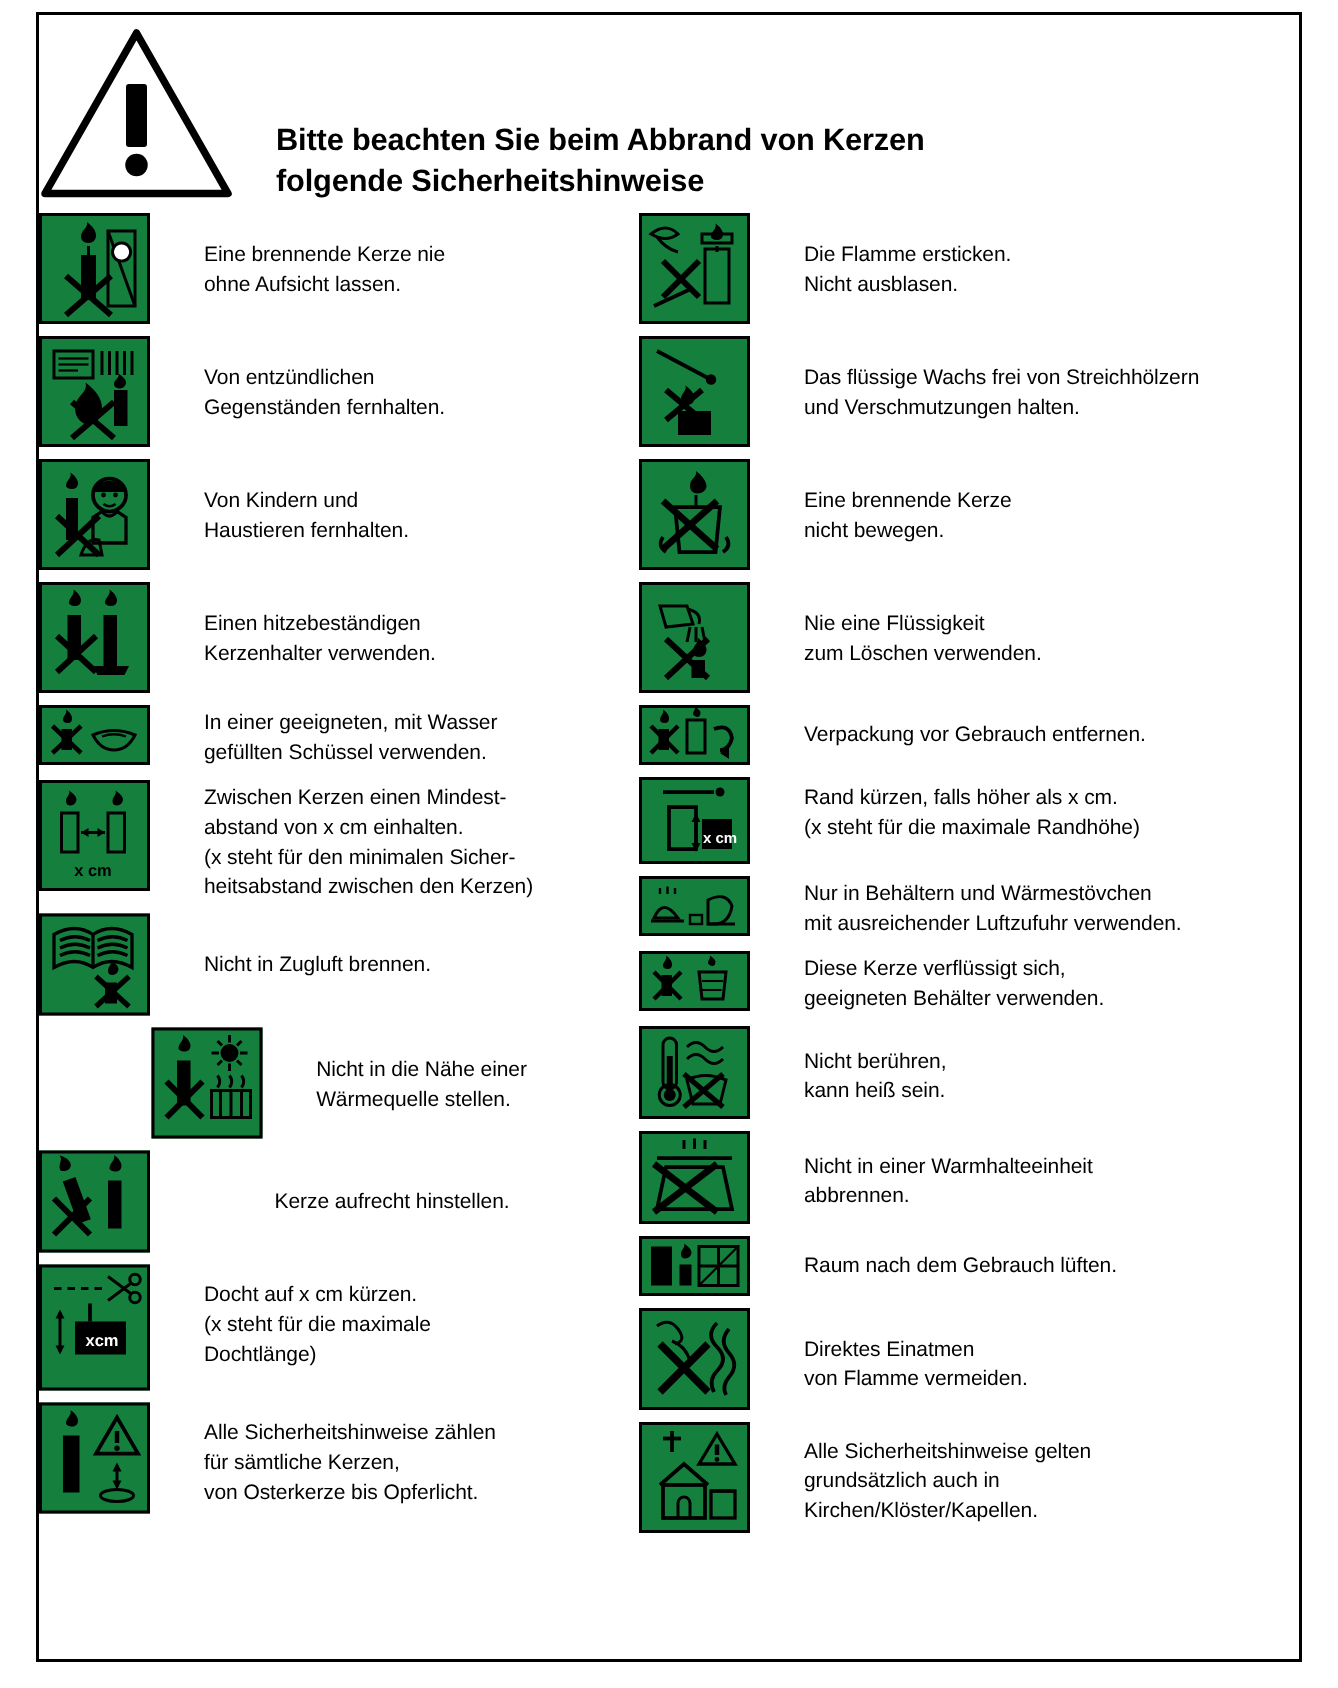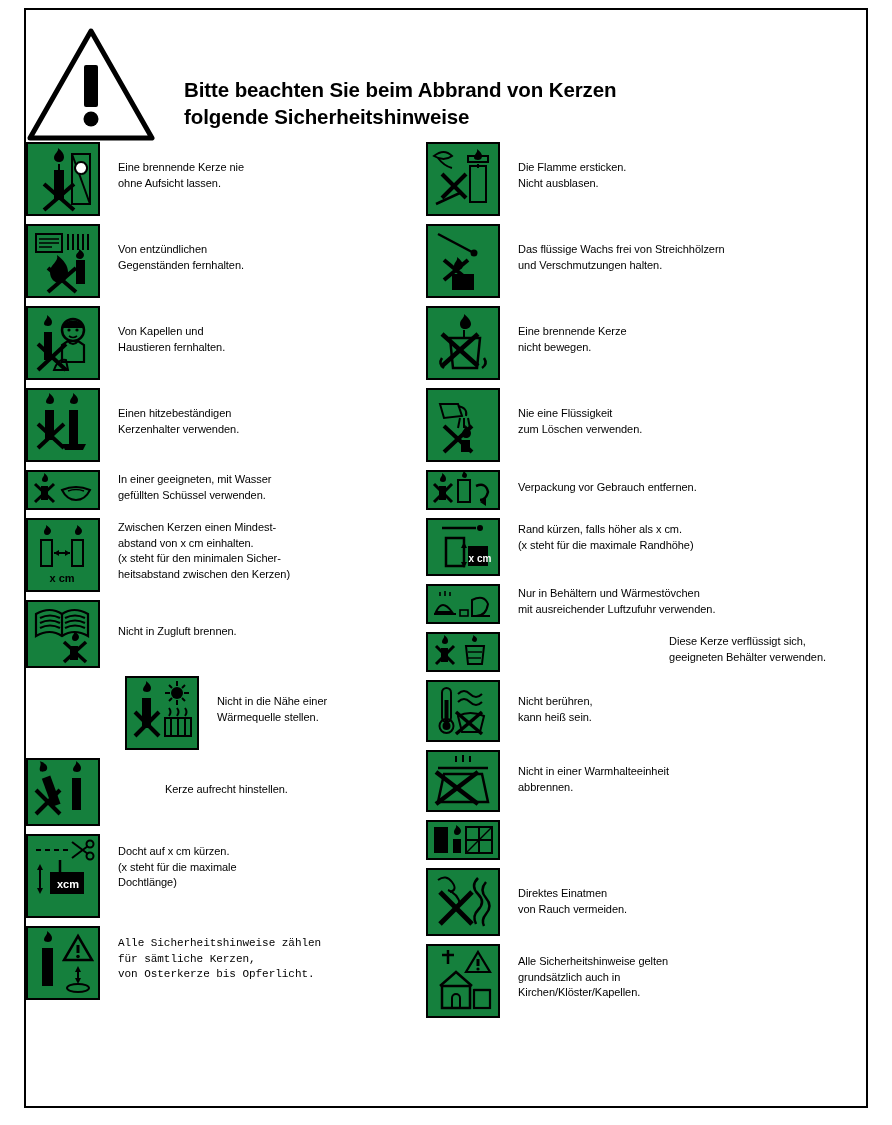--- a/index.html
+++ b/index.html
@@ -27,25 +27,25 @@
     width: 844px;
     height: 1100px;
     border: 2px solid #000;
     box-sizing: border-box;
     background: #fff;
   }
   
   .header {
     position: absolute;
     left: 26px;
-    top: 24px;
+    top: 14px;
     width: 700px;
     height: 120px;
     display: flex;
-    align-items: center;
+    align-items: flex-end;
   }
   .warn-tri {
     width: 130px;
     height: 118px;
     flex: 0 0 130px;
     position: relative;
   }
   .warn-tri svg { display: block; }
   .header-text {
     margin-left: 28px;
@@ -77,24 +77,24 @@
   .icon-box {
     border: 2px solid #000;
     box-sizing: border-box;
     background: #15803d;
     flex: 0 0 auto;
     position: relative;
     overflow: hidden;
   }
   .icon-box svg { display: block; }
   .row-text {
-    font-size: 11px;
+    font-size: 14px;
     line-height: 1.42;
     letter-spacing: -0.05px;
-    padding-left: 18px;
+    padding-left: 36px;
     white-space: pre-line;
   }
 </style>
 </head>
 <body>
 
 <div class="sheet">
   <div class="frame"></div>
 
   <div class="header">
@@ -166,21 +166,21 @@
             <path d="M34 20c2-10 20-10 22 0" fill="#000"></path>
             <circle cx="41" cy="22" r="1.6" fill="#000"></circle>
             <circle cx="49" cy="22" r="1.6" fill="#000"></circle>
             <path d="M41 28 q4 3 8 0" fill="none" stroke="#000" stroke-width="1.6"></path>
             <path d="M40 33 q5 6 10 0 l6 4 v17 h-22 v-17z" fill="none" stroke="#000" stroke-width="2.2"></path>
             <path d="M26 62 q4-12 12-10 l2 10z" fill="none" stroke="#000" stroke-width="2"></path>
             <line x1="10" y1="36" x2="38" y2="62" stroke="#000" stroke-width="4"></line>
             <line x1="38" y1="36" x2="10" y2="62" stroke="#000" stroke-width="4"></line>
           </svg>
         </div>
-        <div class="row-text" style="padding-top:18px;">Von Kapellen und
+        <div class="row-text" style="padding-top:18px;">Von Kindern und
 Haustieren fernhalten.</div>
       </div>
 
       <div class="row" style="margin-bottom:8px;">
         <div class="icon-box" style="width:74px;height:74px;">
           <svg viewBox="0 0 70 70" width="70" height="70">
             <path d="M18 12c0-4 4-5 3-9 3 2 5 5 5 7 0 3-2 4-4 4s-4-1-4-2z" fill="#000"></path>
             <rect x="17" y="20" width="9" height="30" fill="#000"></rect>
             <path d="M42 12c0-4 4-5 3-9 3 2 5 5 5 7 0 3-2 4-4 4s-4-1-4-2z" fill="#000"></path>
             <rect x="41" y="20" width="9" height="34" fill="#000"></rect>
@@ -332,21 +332,21 @@
             <rect x="48.5" y="17" width="3" height="8" fill="#000"></rect>
             <circle cx="50" cy="28.5" r="1.8" fill="#000"></circle>
             <g stroke="#000" stroke-width="2" fill="none">
               <line x1="50" y1="40" x2="50" y2="54"></line>
               <polygon points="50,38 47,44 53,44" fill="#000" stroke="none"></polygon>
               <polygon points="50,56 47,50 53,50" fill="#000" stroke="none"></polygon>
               <ellipse cx="50" cy="60" rx="11" ry="4"></ellipse>
             </g>
           </svg>
         </div>
-        <div class="row-text" style="padding-top:10px;font-family:Liberation Mono, monospace;">Alle Sicherheitshinweise zählen
+        <div class="row-text" style="padding-top:10px;">Alle Sicherheitshinweise zählen
 für sämtliche Kerzen,
 von Osterkerze bis Opferlicht.</div>
       </div>
 
     </div>
 
     <div class="col-right">
 
       <div class="row" style="margin-bottom:8px;">
         <div class="icon-box" style="width:74px;height:74px;">
@@ -464,21 +464,21 @@
             </g>
             <rect x="32" y="24" width="8" height="6" fill="none" stroke="#000" stroke-width="1.6"></rect>
             <path d="M44 14 q12-6 16 4 q-2 12 -12 12 h-4z" fill="none" stroke="#000" stroke-width="2"></path>
             <line x1="44" y1="30" x2="62" y2="30" stroke="#000" stroke-width="2"></line>
           </svg>
         </div>
         <div class="row-text" style="padding-top:2px;">Nur in Behältern und Wärmestövchen
 mit ausreichender Luftzufuhr verwenden.</div>
       </div>
 
-      <div class="row" style="margin-bottom:8px;justify-content:space-between;">
+      <div class="row" style="margin-bottom:8px;">
         <div class="icon-box" style="width:74px;height:40px;">
           <svg viewBox="0 0 70 36" width="70" height="36">
             <path d="M14 8c0-3 3-4 2-7 3 2 4 4 4 6 0 2-1 3-3 3s-3-1-3-2z" fill="#000"></path>
             <rect x="13" y="14" width="7" height="14" fill="#000"></rect>
             <line x1="8" y1="12" x2="26" y2="30" stroke="#000" stroke-width="3"></line>
             <line x1="26" y1="12" x2="8" y2="30" stroke="#000" stroke-width="3"></line>
             <path d="M44 6c0-2 2-3 1-5 2 1 4 3 4 4 0 2-1 3-2 3s-3-1-3-2z" fill="#000"></path>
             <path d="M38 12 h18 l-2 18 h-14z" fill="none" stroke="#000" stroke-width="2"></path>
             <line x1="40" y1="18" x2="54" y2="18" stroke="#000" stroke-width="1.4"></line>
             <line x1="40" y1="24" x2="53" y2="24" stroke="#000" stroke-width="1.4"></line>
@@ -531,37 +531,38 @@
           <svg viewBox="0 0 70 36" width="70" height="36">
             <rect x="6" y="5" width="14" height="26" fill="#000"></rect>
             <path d="M26 10c0-3 3-4 2-7 3 2 5 4 5 6 0 2-2 4-4 4s-3-1-3-3z" fill="#000"></path>
             <rect x="25" y="17" width="8" height="14" fill="#000"></rect>
             <rect x="38" y="5" width="26" height="26" fill="none" stroke="#000" stroke-width="2"></rect>
             <line x1="51" y1="5" x2="51" y2="31" stroke="#000" stroke-width="2"></line>
             <line x1="38" y1="18" x2="64" y2="18" stroke="#000" stroke-width="2"></line>
             <line x1="38" y1="31" x2="64" y2="5" stroke="#000" stroke-width="1.4"></line>
           </svg>
         </div>
+        <div class="row-text" style="padding-top:10px;">Raum nach dem Gebrauch lüften.</div>
       </div>
 
       <div class="row" style="margin-bottom:8px;">
         <div class="icon-box" style="width:74px;height:68px;">
           <svg viewBox="0 0 70 64" width="70" height="64">
             <path d="M10 10 q8-6 14 2 q6 8 -2 10" fill="none" stroke="#000" stroke-width="2"></path>
             <path d="M20 20 q10 4 12 14" fill="none" stroke="#000" stroke-width="2"></path>
             <g fill="none" stroke="#000" stroke-width="2.5">
               <path d="M50 8 q-8 8 0 16 q8 8 0 16 q-6 6 -2 14"></path>
               <path d="M58 12 q-7 8 0 16 q7 8 0 16 q-5 6 -2 12"></path>
             </g>
             <line x1="12" y1="22" x2="44" y2="54" stroke="#000" stroke-width="5"></line>
             <line x1="44" y1="22" x2="12" y2="54" stroke="#000" stroke-width="5"></line>
           </svg>
         </div>
         <div class="row-text" style="padding-top:18px;">Direktes Einatmen
-von Rauch vermeiden.</div>
+von Flamme vermeiden.</div>
       </div>
 
       <div class="row" style="margin-bottom:8px;">
         <div class="icon-box" style="width:74px;height:74px;">
           <svg viewBox="0 0 70 70" width="70" height="70">
             <g stroke="#000" stroke-width="2.5" fill="none">
               <line x1="20" y1="4" x2="20" y2="18"></line>
               <line x1="14" y1="9" x2="26" y2="9"></line>
             </g>
             <polygon points="50,6 62,26 38,26" fill="none" stroke="#000" stroke-width="2.2"></polygon>

